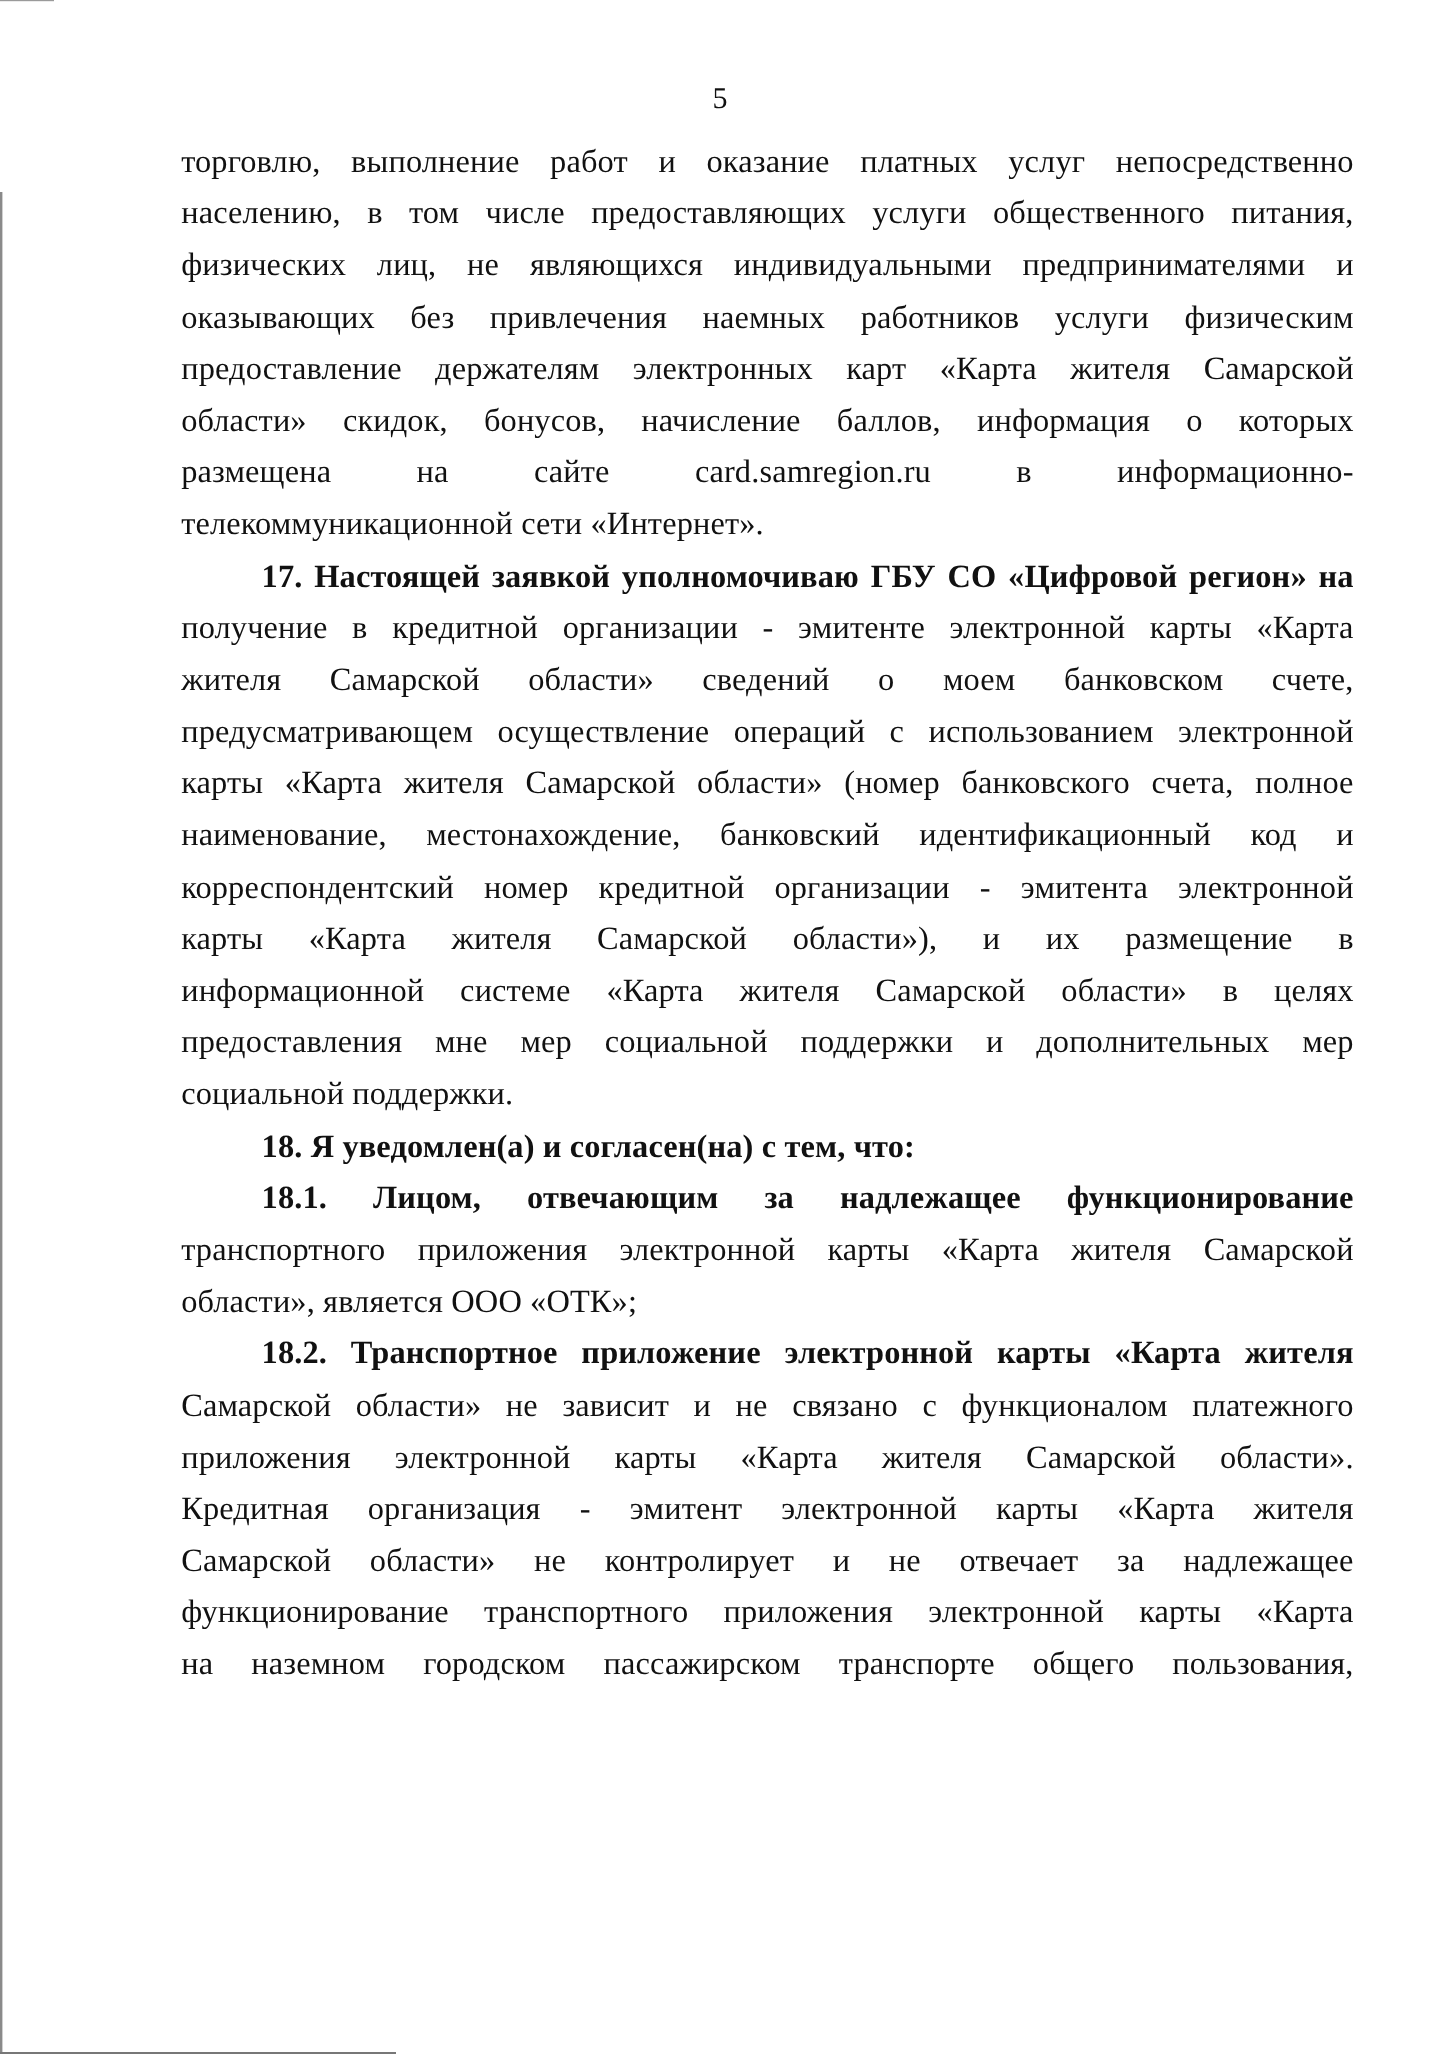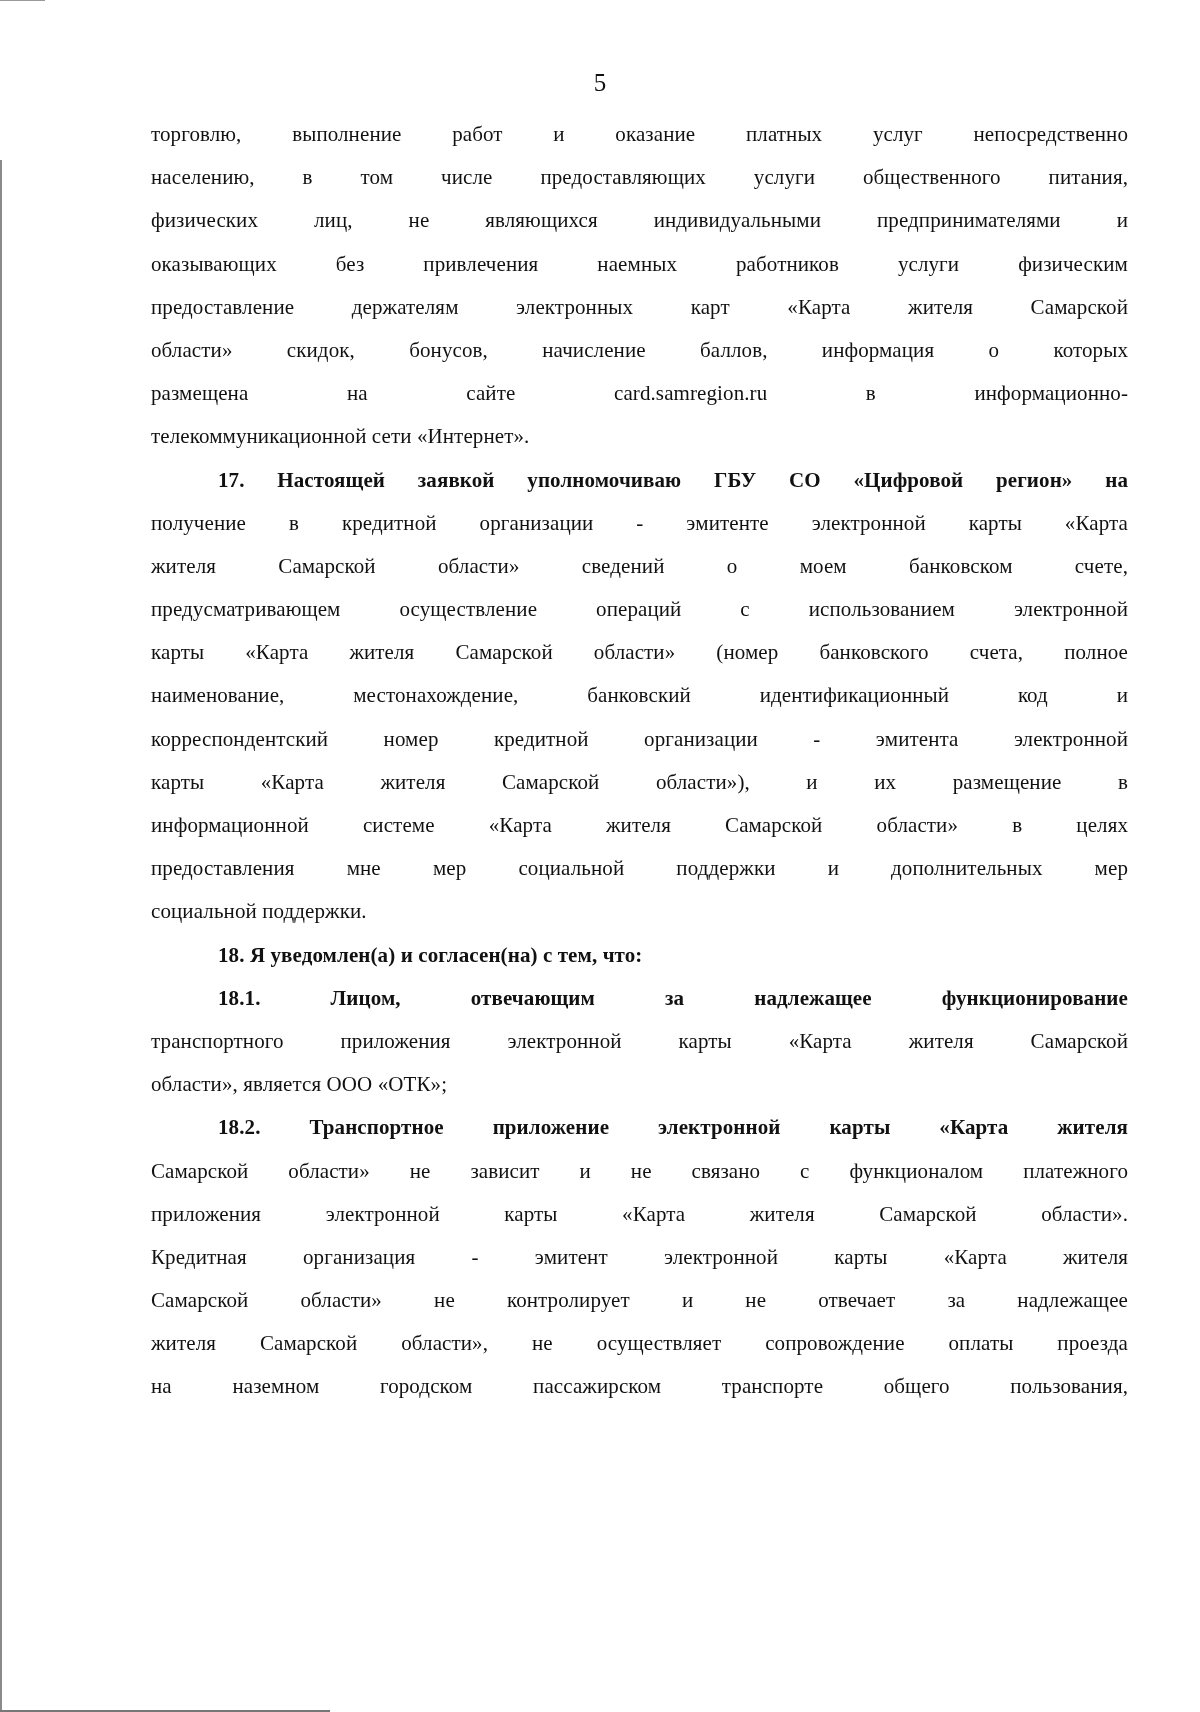--- a/index.html
+++ b/index.html
@@ -51,21 +51,21 @@
     .doc-body {
       position: absolute;
       left: 151px;
       top: 113px;
       width: 977px;
     }
     .line {
       display: block;
       height: 43.2px;
       line-height: 43.2px;
-      font-size: 21px;
+      font-size: 27px;
       white-space: nowrap;
       text-align: justify;
       text-align-last: justify;
       letter-spacing: 0.1px;
     }
     .line.last {
       text-align: center;
       text-align-last: left;
     }
     .line.indent {
@@ -118,17 +118,17 @@
     <span class="line">транспортного приложения электронной карты «Карта жителя Самарской</span>
     <span class="line last">области», является ООО «ОТК»;</span>
   </div>
 
   <div class="paragraph">
     <span class="line indent">18.2. Транспортное приложение электронной карты «Карта жителя</span>
     <span class="line">Самарской области» не зависит и не связано с функционалом платежного</span>
     <span class="line">приложения электронной карты «Карта жителя Самарской области».</span>
     <span class="line">Кредитная организация - эмитент электронной карты «Карта жителя</span>
     <span class="line">Самарской области» не контролирует и не отвечает за надлежащее</span>
-    <span class="line">жителя Самарской области», не осуществляет сопровождение оплаты проезда</span>
+    <span class="line">функционирование транспортного приложения электронной карты «Карта</span>
     <span class="line">на наземном городском пассажирском транспорте общего пользования,</span>
   </div>
 
 </div>
 
 </body></html>

